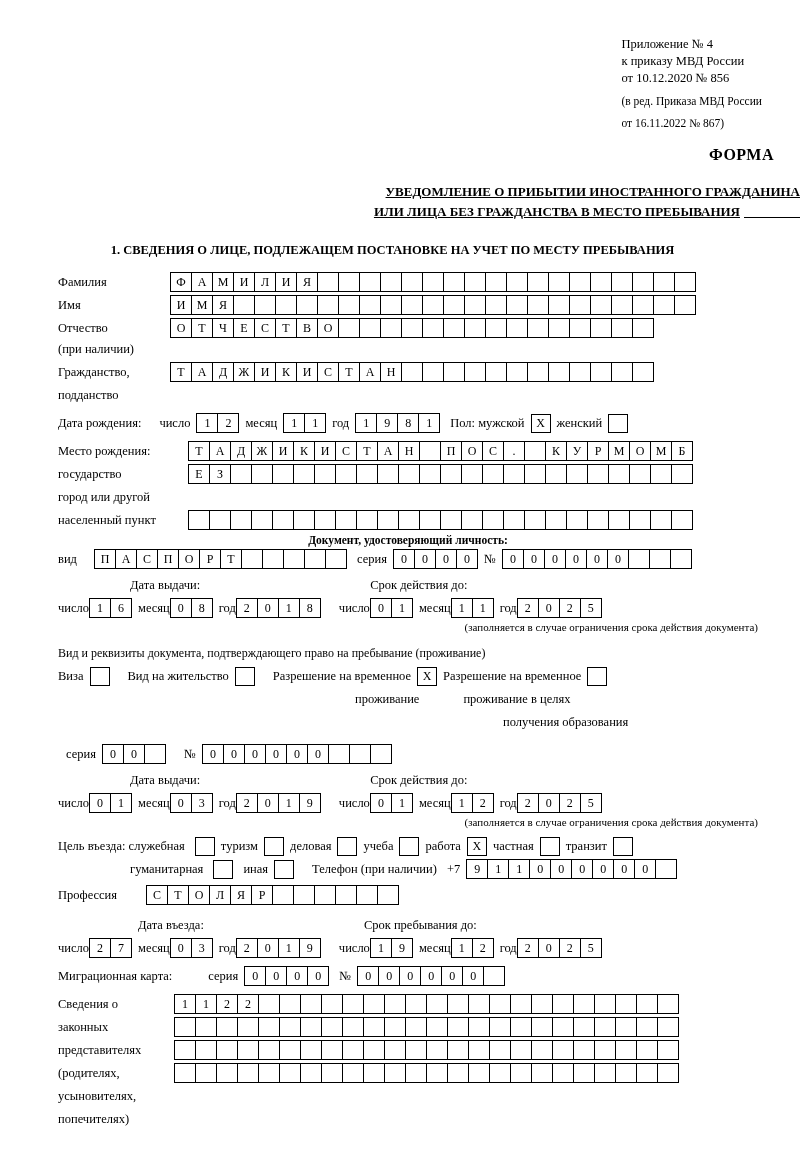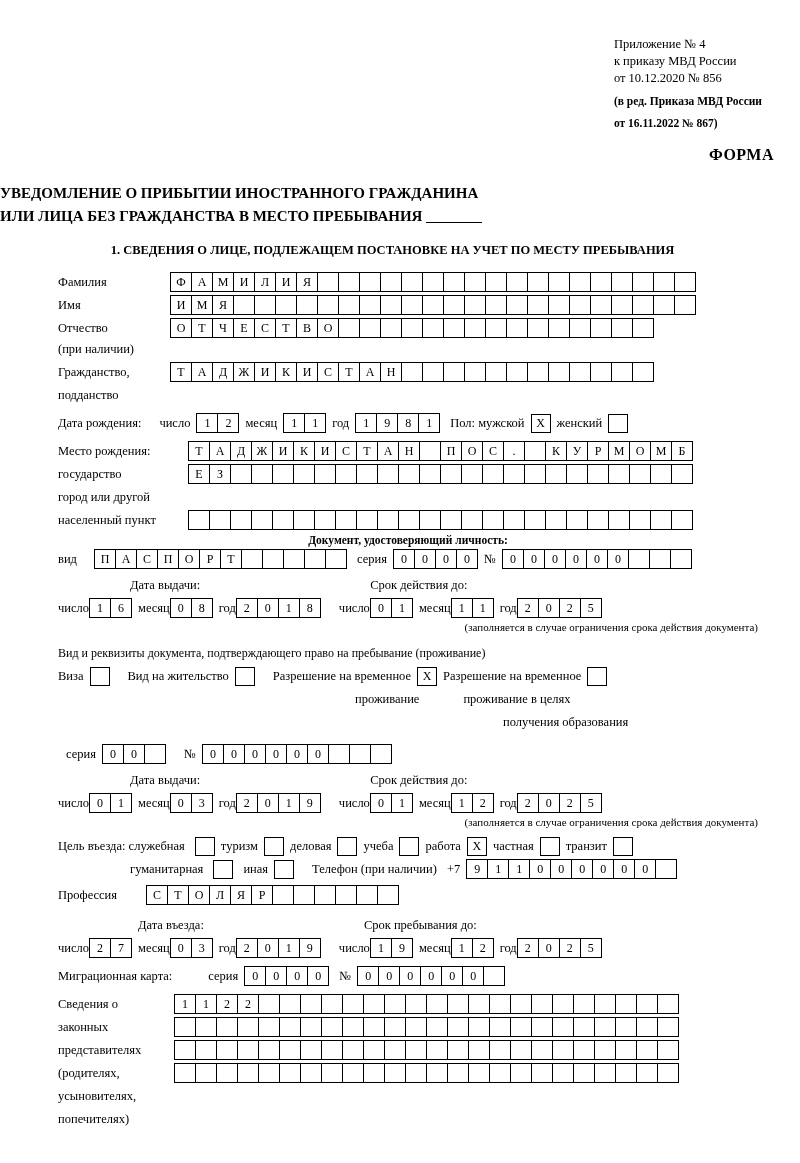--- a/index.html
+++ b/index.html
@@ -5,42 +5,42 @@
   html,body{margin:0;padding:0;background:#fff;}
   body{width:800px;height:1163px;font-family:"Liberation Serif",serif;color:#000;position:relative;}
   .page{position:relative;width:800px;height:936px;padding:0;box-sizing:border-box;}
 
   .hdr{position:absolute;right:38px;top:36px;text-align:left;font-size:12.5px;line-height:1.35;}
   .hdr .l{white-space:nowrap;}
   .hdr .small{font-size:11.5px;margin-top:7px;line-height:1.35;}
 
   .forma{position:absolute;right:26px;top:146px;font-weight:bold;font-size:16px;letter-spacing:.5px;}
 
-  .title{position:absolute;left:0;right:0;top:182px;text-align:left;font-weight:bold;font-size:15px;line-height:1.5;}
+  .title{position:absolute;left:0;right:0;top:182px;text-align:right;font-weight:bold;font-size:13px;line-height:1.5;text-decoration:underline;}
   .title .u{display:inline-block;border-bottom:1px solid #000;width:56px;vertical-align:-2px;margin-left:4px;}
 
   .section1{position:absolute;left:0;right:15px;top:243px;text-align:center;font-weight:bold;font-size:12.5px;}
 
   .body{position:absolute;left:58px;top:272px;width:700px;font-size:12.5px;}
 
   .row{display:flex;align-items:center;margin-bottom:3px;min-height:20px;}
   .lbl{white-space:nowrap;}
   .lbl2{white-space:nowrap;font-size:12px;}
 
   
   .cells{display:flex;}
   .cell{width:22px;height:20px;border:1px solid #000;margin-left:-1px;box-sizing:border-box;
         display:flex;align-items:center;justify-content:center;font-size:12px;font-family:"Liberation Serif",serif;background:#fff;}
   .cell.first{margin-left:0;}
   .cbox{width:20px;height:19px;border:1px solid #000;box-sizing:border-box;display:inline-flex;align-items:center;justify-content:center;font-size:12px;}
 
   .gap{width:10px;}
   .gap-s{width:6px;}
   .gap-l{width:18px;}
-  .small{font-size:11.5px;font-weight:bold;}
+  .small{font-size:11.5px;}
   .smaller{font-size:11px;}
 
   .lbl-col{width:112px;}
 
   .docline{text-align:center;font-weight:bold;font-size:11.5px;margin:4px 0 3px 0;}
 
   .note{font-size:11px;text-align:right;}
 </style>
 </head>
 <body>

